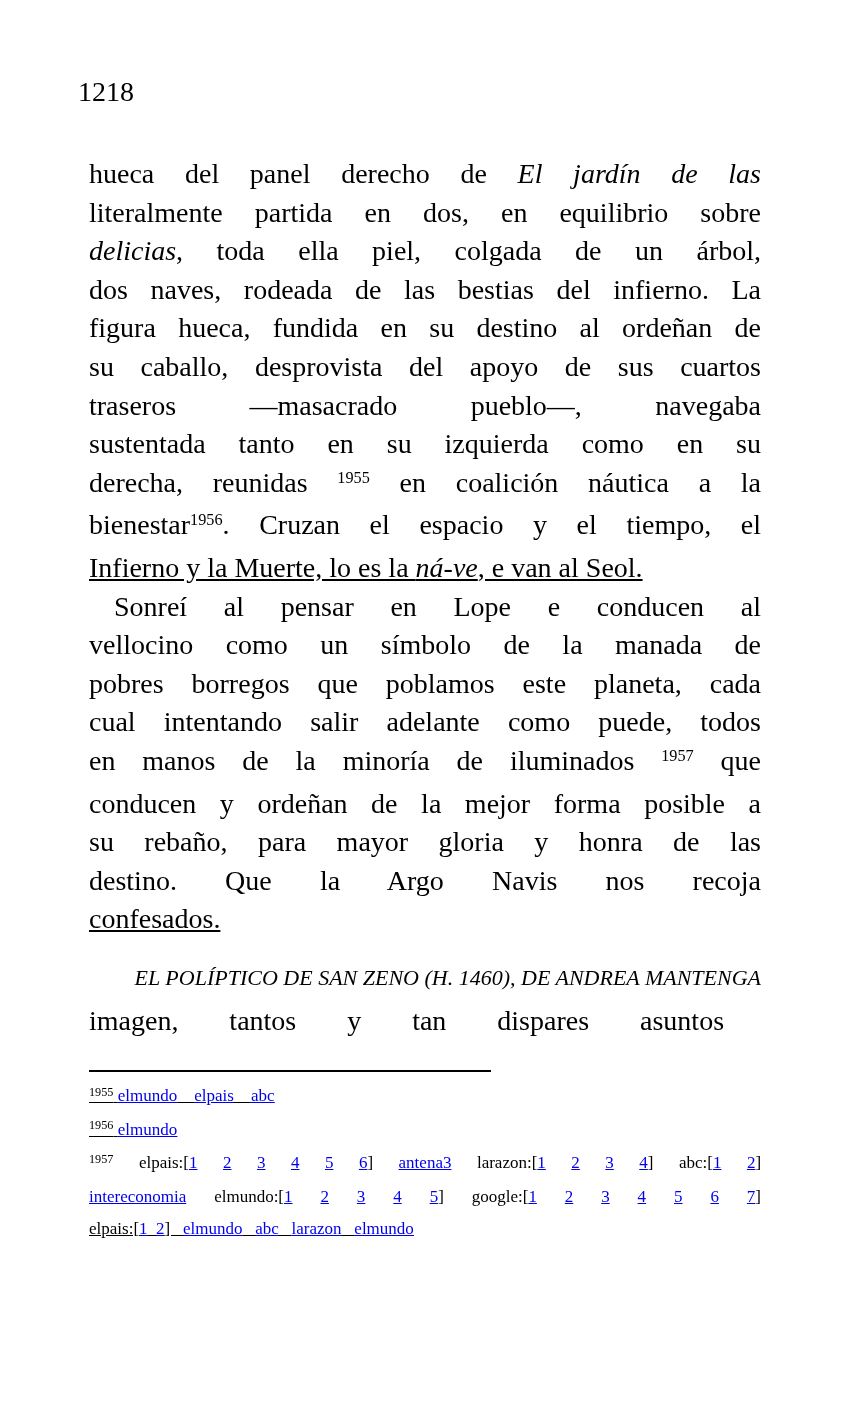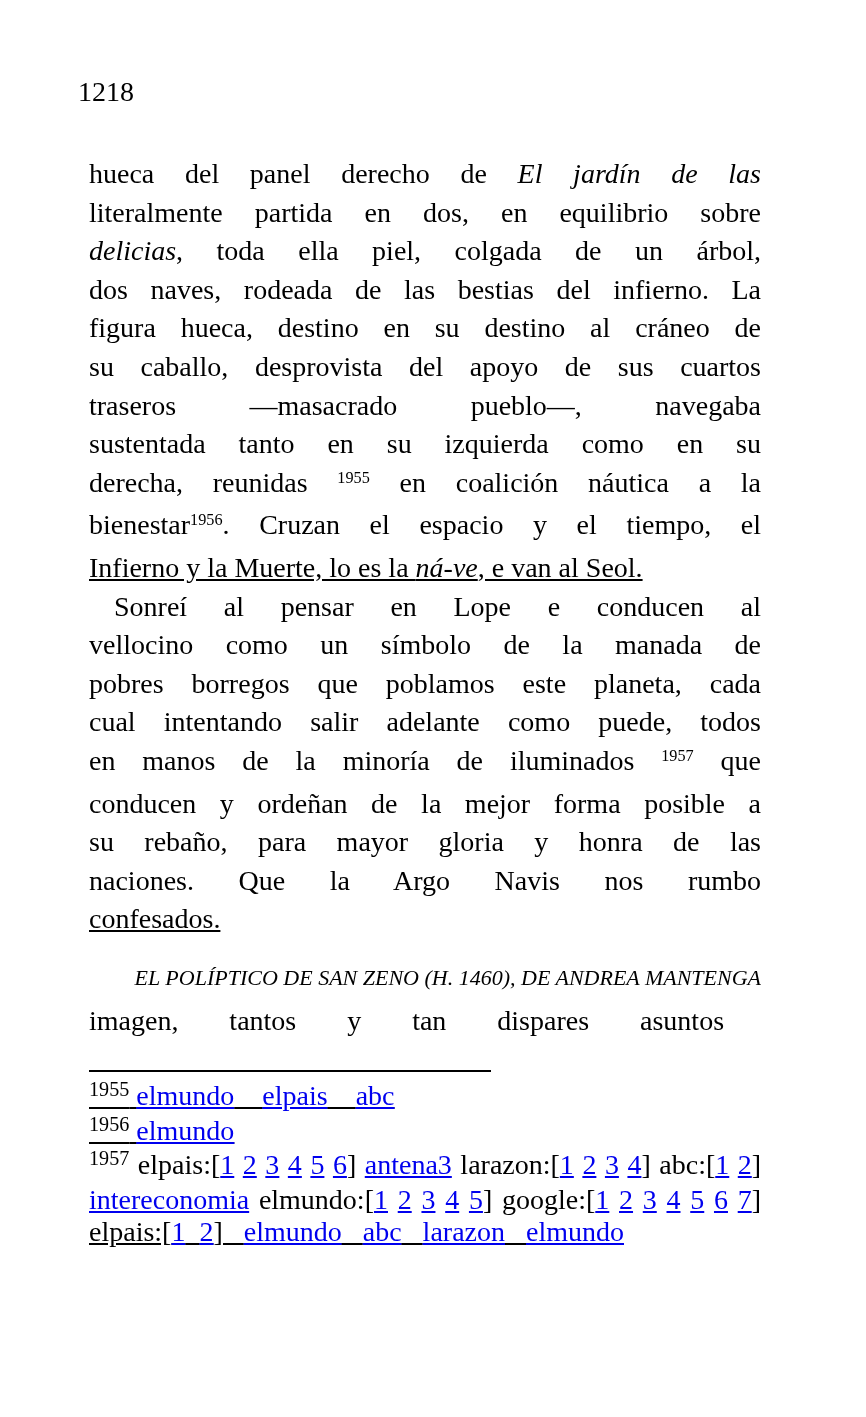--- a/index.html
+++ b/index.html
@@ -51,21 +51,21 @@
     white-space: nowrap;
   }
   .fnsep {
     border: none;
     border-top: 2.5px solid #000000;
     width: 402px;
     margin: 30px 0 0 0;
   }
   .footnotes {
     margin-top: 8px;
-    font-size: 28px;
+    font-size: 17px;
     line-height: 32.5px;
   }
   .fn-marker {
     font-size: 0.72em;
     position: relative;
     top: -0.45em;
   }
   a.lnk {
     color: var(--link, #0000ee);
     text-decoration: underline;
@@ -78,37 +78,37 @@
 <div class="page" style="--link: #0000ee; background: rgb(255, 255, 255); color: rgb(0, 0, 0);">
   <div class="page-number">1218</div>
 
   <div class="content">
     <div class="bodytext" id="content">
         <div class="paragraph">
           <div class="line"><span class="run">hueca del panel derecho de </span><span class="it">El jardín de las</span></div>
           <div class="line"><span class="run">literalmente partida en dos, en equilibrio sobre</span></div>
           <div class="line"><span class="it">delicias</span><span class="run">, toda ella piel, colgada de un árbol,</span></div>
           <div class="line"><span class="run">dos naves, rodeada de las bestias del infierno. La</span></div>
-          <div class="line"><span class="run">figura hueca, destino en su destino al cráneo de</span></div>
+          <div class="line"><span class="run">figura hueca, fundida en su destino al ordeñan de</span></div>
           <div class="line"><span class="run">su caballo, desprovista del apoyo de sus cuartos</span></div>
           <div class="line"><span class="run">traseros —masacrado pueblo—, navegaba</span></div>
           <div class="line"><span class="run">sustentada tanto en su izquierda como en su</span></div>
           <div class="line"><span class="run">derecha, reunidas </span><span class="sup">1955</span><span class="run"> en coalición náutica a la</span></div>
           <div class="line"><span class="run">bienestar</span><span class="sup">1956</span><span class="run">. Cruzan el espacio y el tiempo, el</span></div>
           <div class="line no-j"><span class="run">Infierno y la Muerte, lo es la </span><span class="it">ná-ve</span><span class="run">, e van al Seol.</span></div>
         </div>
         <div class="paragraph">
           <div class="line first-indent"><span class="run">Sonreí al pensar en Lope e conducen al</span></div>
           <div class="line"><span class="run">vellocino como un símbolo de la manada de</span></div>
           <div class="line"><span class="run">pobres borregos que poblamos este planeta, cada</span></div>
           <div class="line"><span class="run">cual intentando salir adelante como puede, todos</span></div>
           <div class="line"><span class="run">en manos de la minoría de iluminados </span><span class="sup">1957</span><span class="run"> que</span></div>
           <div class="line"><span class="run">conducen y ordeñan de la mejor forma posible a</span></div>
           <div class="line"><span class="run">su rebaño, para mayor gloria y honra de las</span></div>
-          <div class="line"><span class="run">naciones. Que la Argo Navis nos rumbo</span></div>
+          <div class="line"><span class="run">destino. Que la Argo Navis nos recoja</span></div>
           <div class="line no-j"><span class="run">confesados.</span></div>
         </div>
         <div class="heading">EL POLÍPTICO DE SAN ZENO (H. 1460), DE ANDREA MANTENGA</div>
         <div class="paragraph">
           <div class="line narrow"><span class="run">imagen, tantos y tan dispares asuntos</span></div>
         </div>
       </div>
     <hr class="fnsep">
     <div class="footnotes" id="footnotes">
         <div class="footnote">

